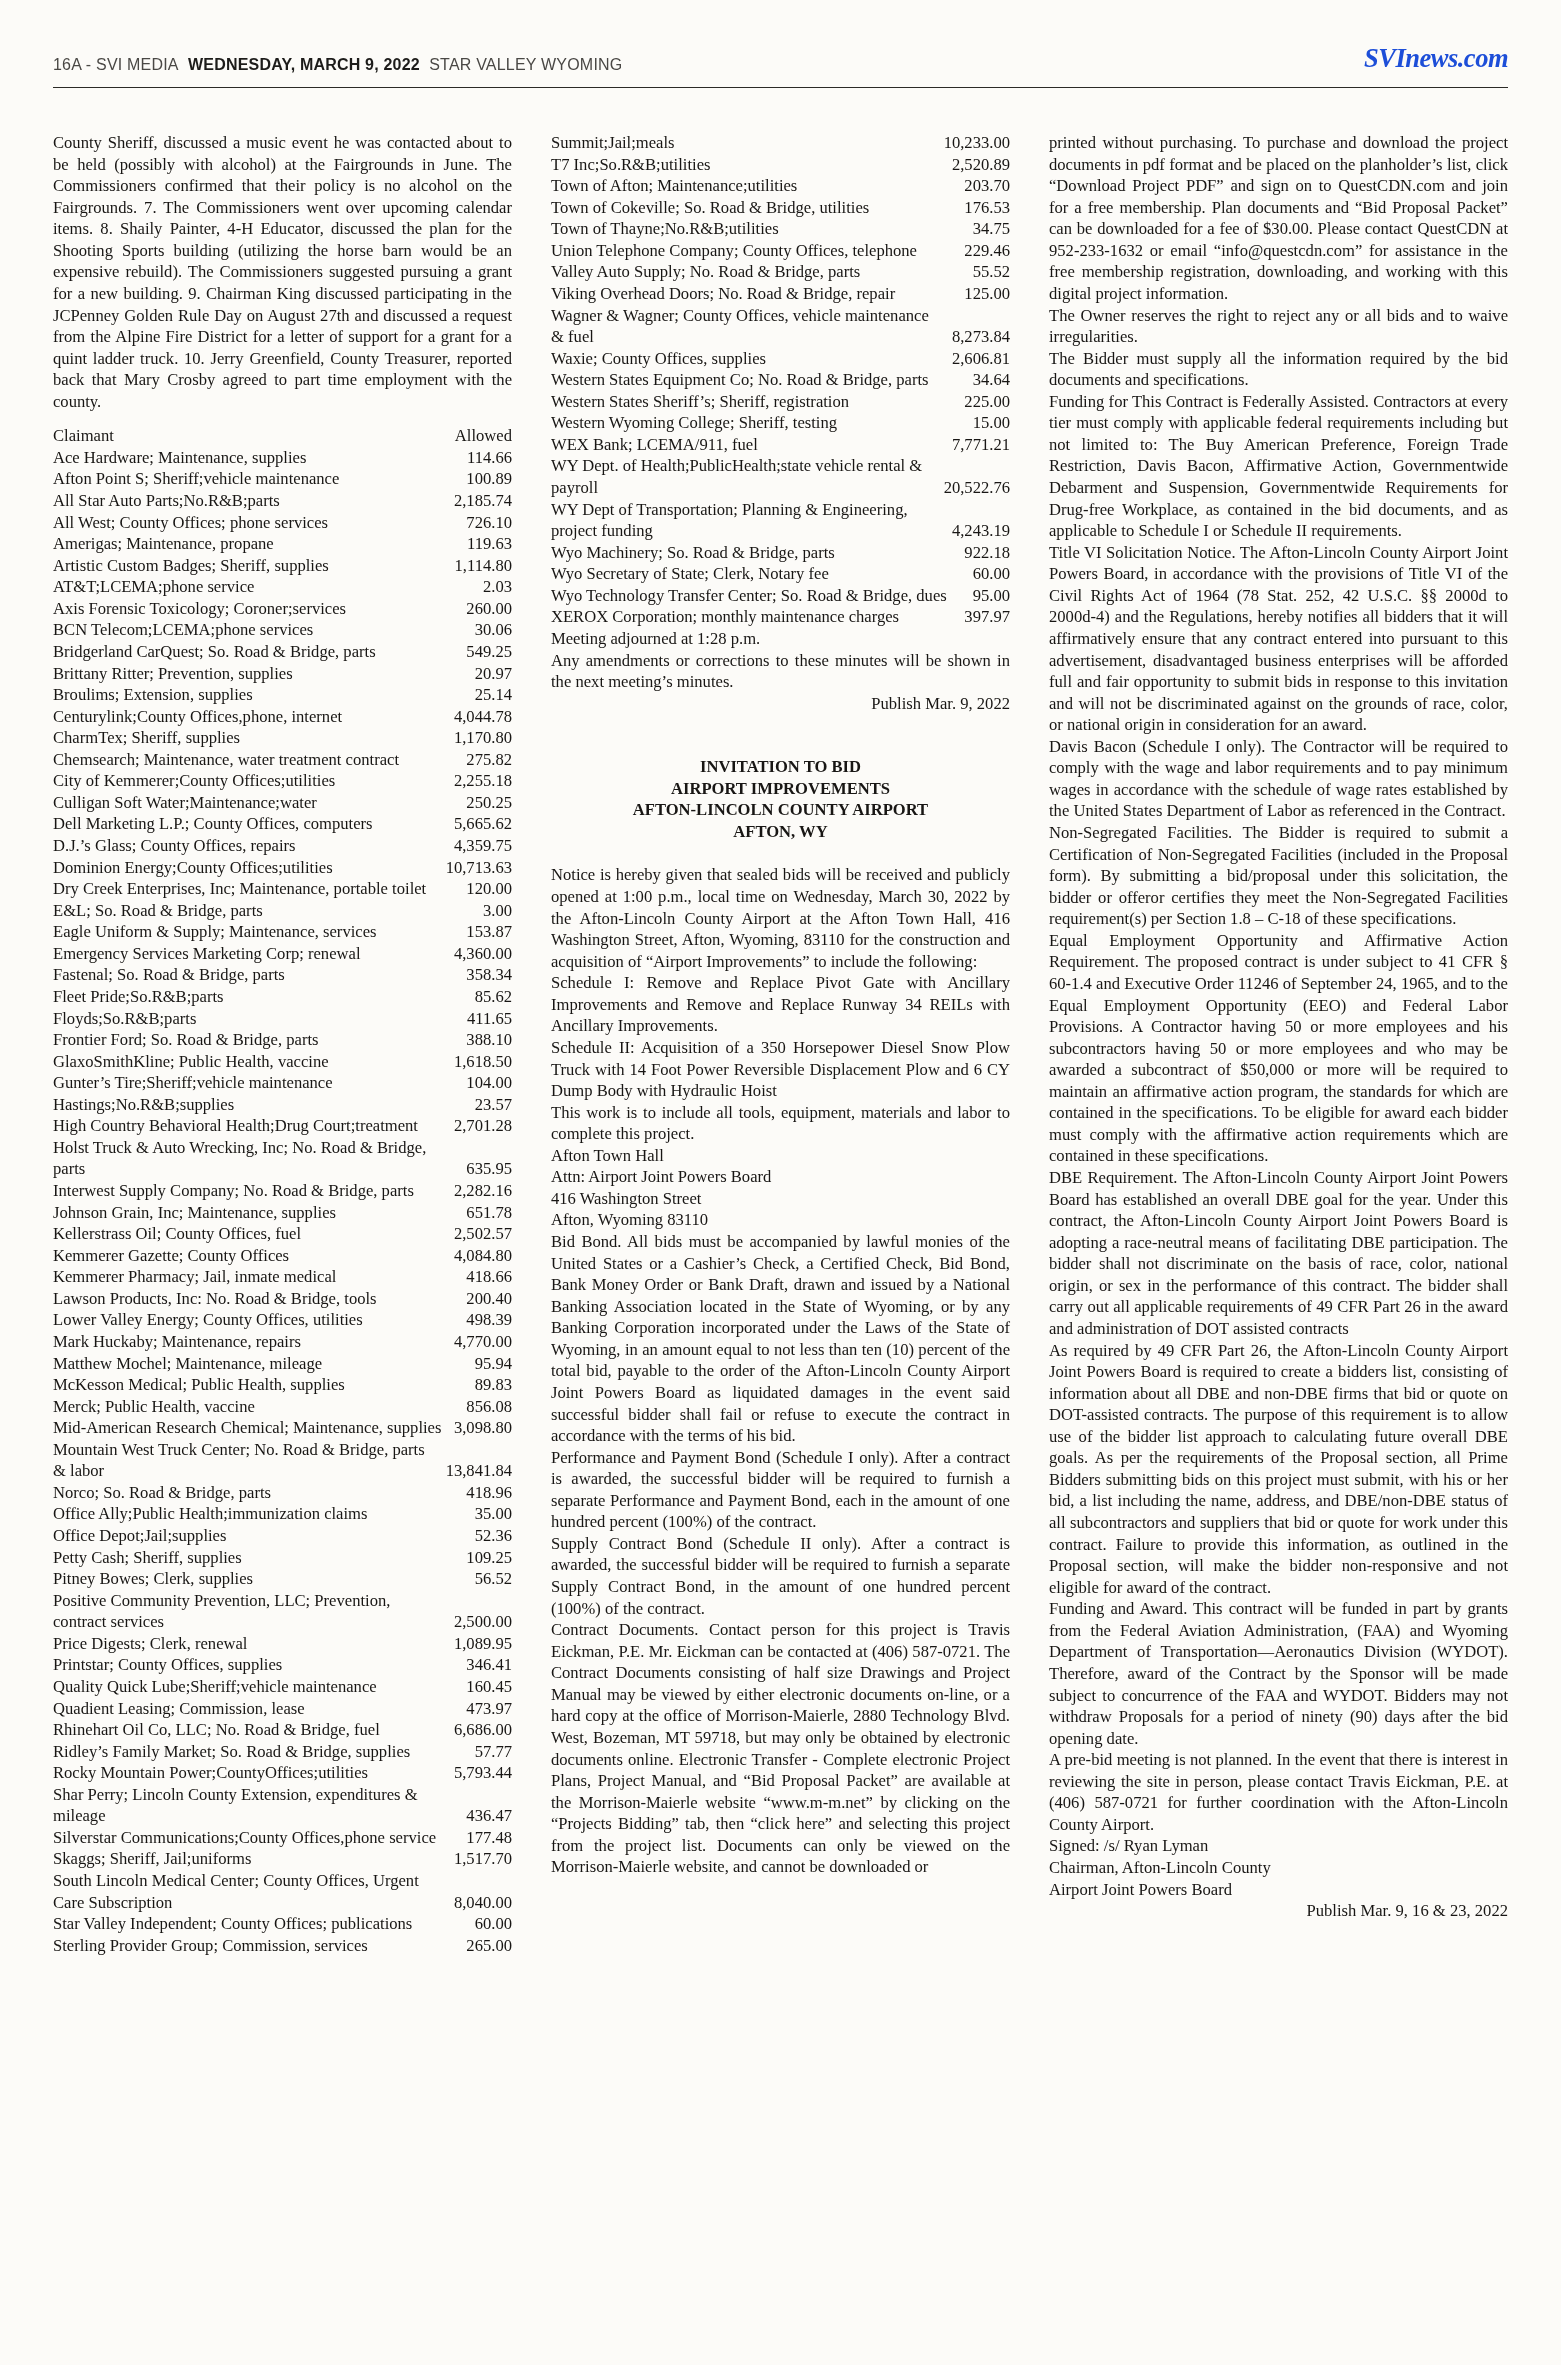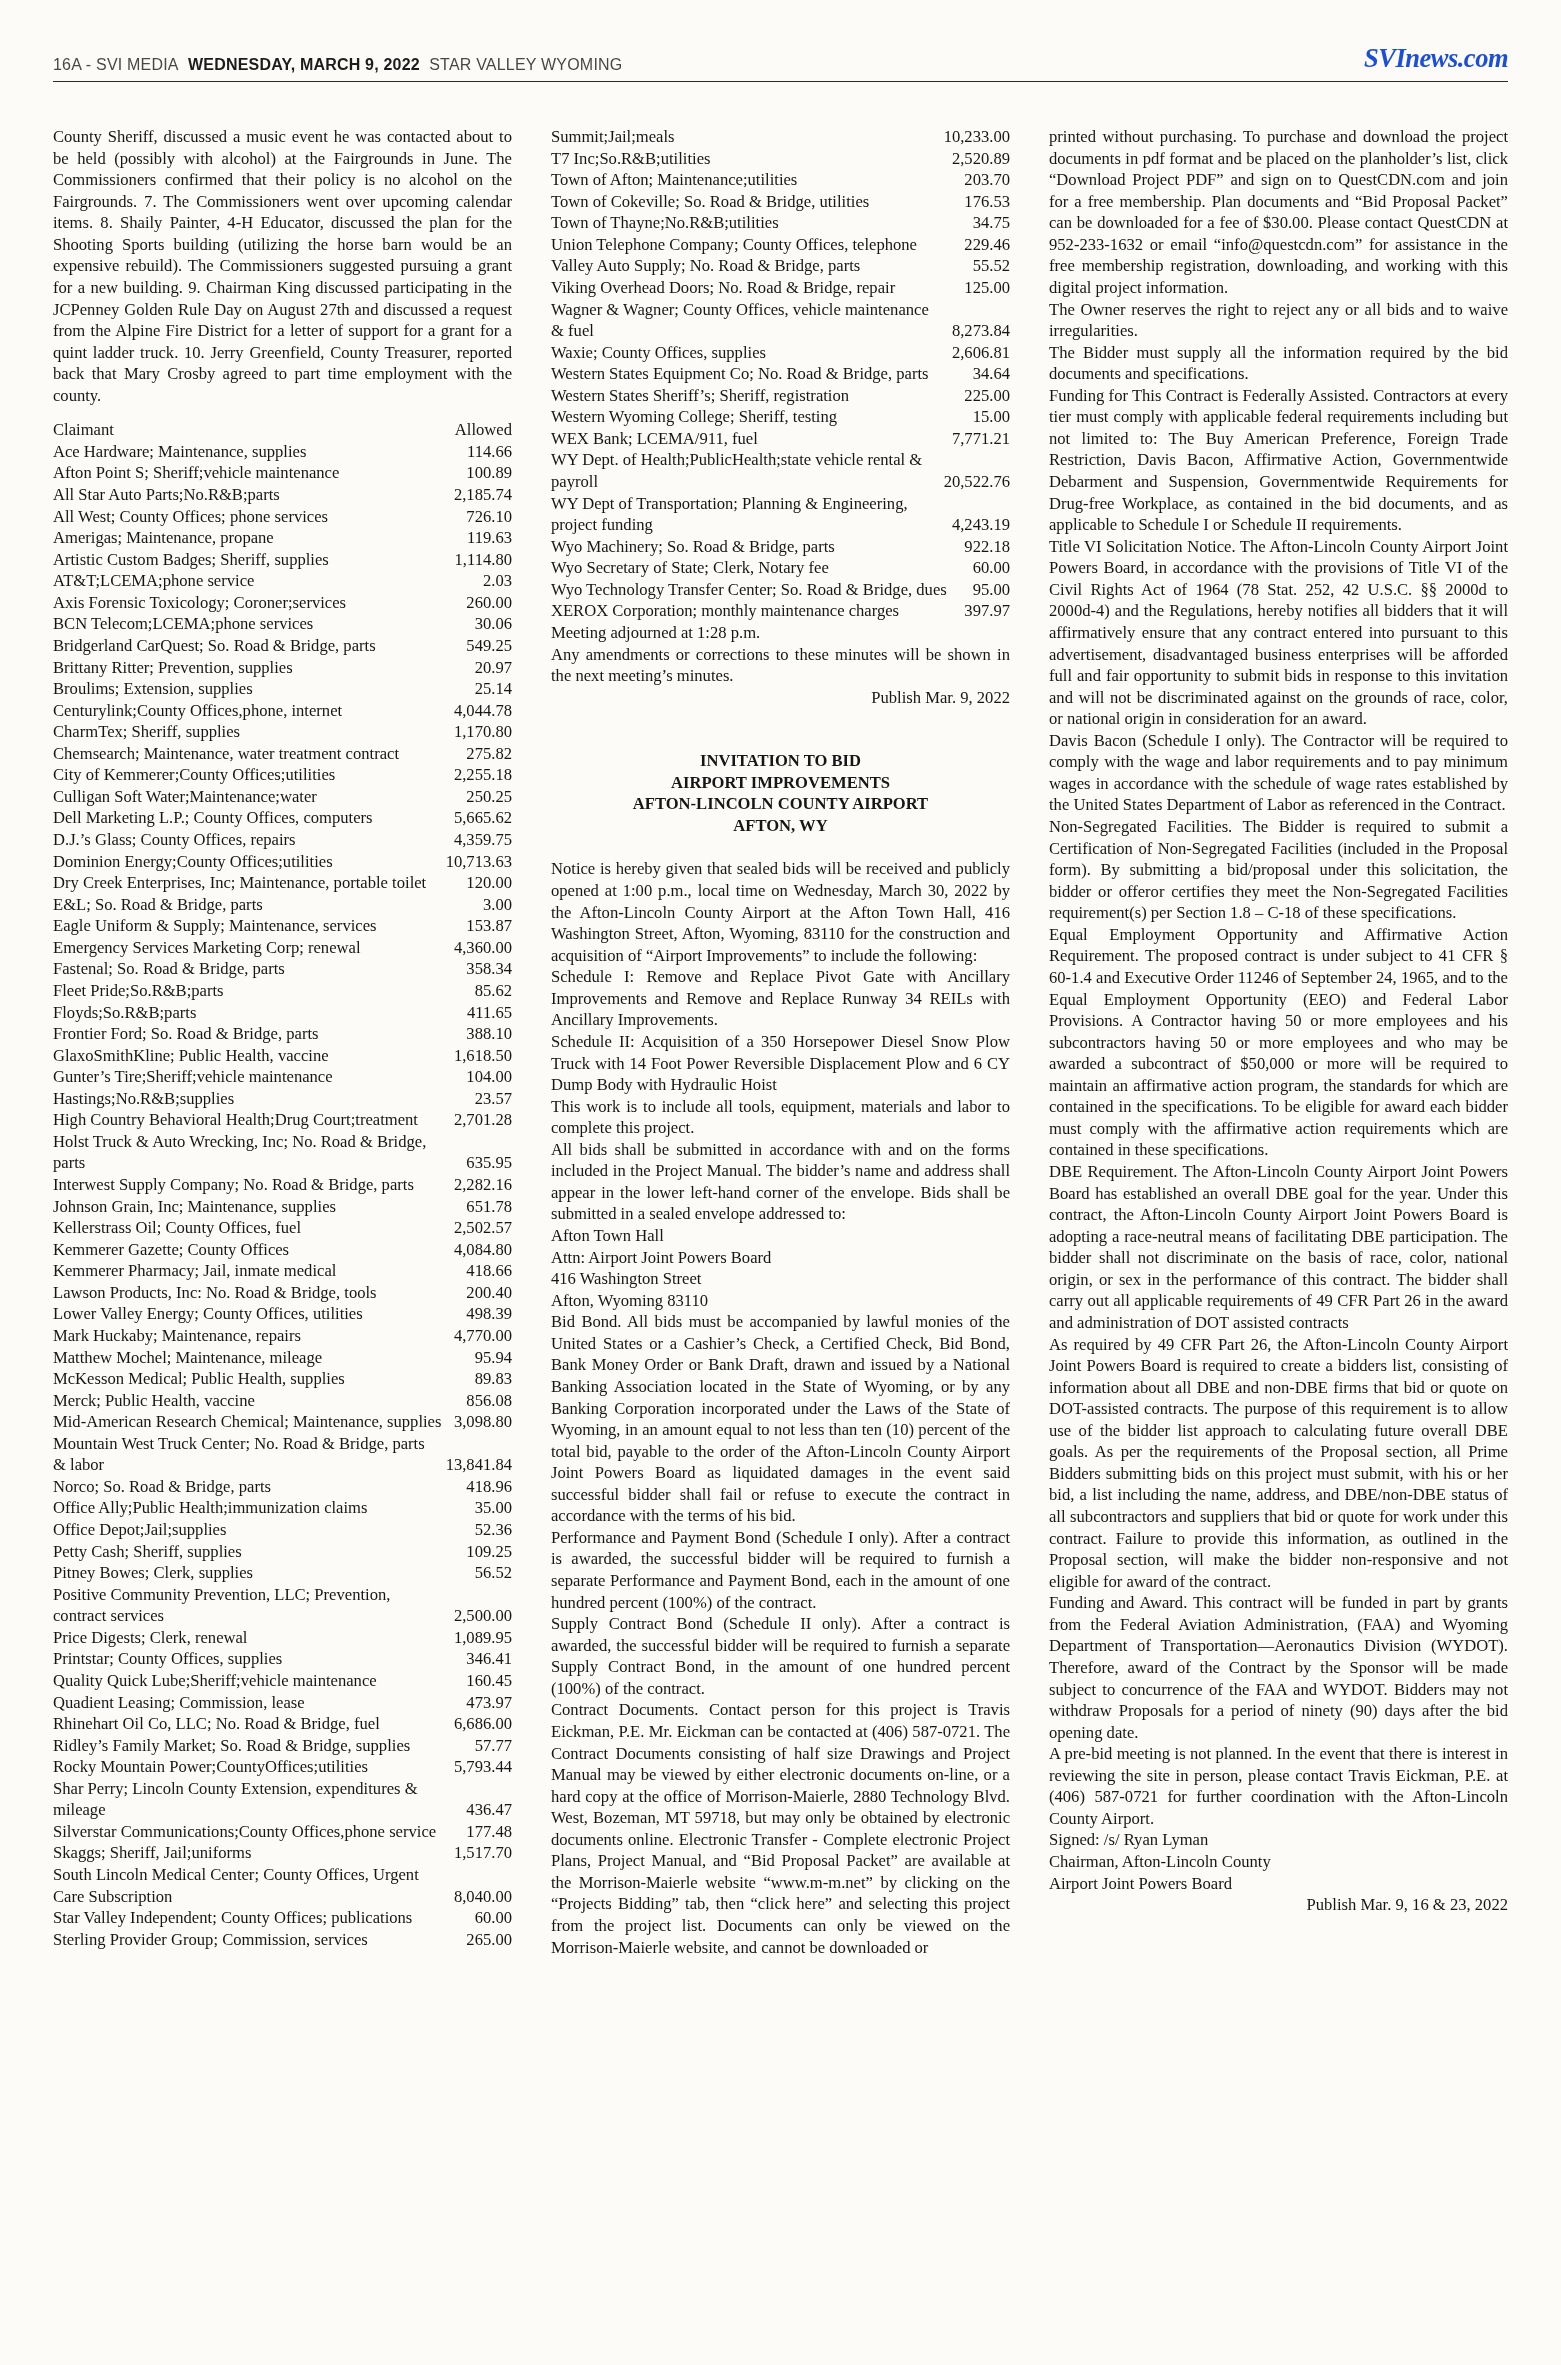--- a/index.html
+++ b/index.html
@@ -7,21 +7,21 @@
   body {
     width: 1561px; height: 2413px;
     background: #fcfbf8;
     font-family: "Liberation Serif", serif;
     color: #181614;
   }
   .page { width: 1561px; height: 2413px; padding: 43px 53px 0; overflow: hidden; }
 
   .folio {
     display: flex; justify-content: space-between; align-items: flex-end;
-    border-bottom: 1.9px solid #2b2a27; padding-bottom: 7px;
+    border-bottom: 1.9px solid #2b2a27; padding-bottom: 13px;
   }
   .folio-left {
     font-family: "Liberation Sans", sans-serif;
     font-size: 16px; color: #4a4845; letter-spacing: 0.2px;
   }
   .folio-left span { margin-right: 4.7px; }
   .folio-date { font-weight: bold; color: #1d1c1a; }
   .masthead {
     font-family: "Liberation Serif", serif;
     font-size: 26.5px; font-weight: bold; font-style: italic; color: #1d4ed8;
@@ -420,21 +420,20 @@
       <div class="bid-block">
         <p class="bid-line">INVITATION TO BID</p>
           <p class="bid-line">AIRPORT IMPROVEMENTS</p>
           <p class="bid-line">AFTON-LINCOLN COUNTY AIRPORT</p>
           <p class="bid-line">AFTON, WY</p>
       </div>
       <p class="para">Notice is hereby given that sealed bids will be received and publicly opened at 1:00 p.m., local time on Wednesday, March 30, 2022 by the Afton-Lincoln County Airport at the Afton Town Hall, 416 Washington Street, Afton, Wyoming, 83110 for the construction and acquisition of “Airport Improvements” to include the following:</p>
         <p class="para">Schedule I: Remove and Replace Pivot Gate with Ancillary Improvements and Remove and Replace Runway 34 REILs with Ancillary Improvements.</p>
         <p class="para">Schedule II: Acquisition of a 350 Horsepower Diesel Snow Plow Truck with 14 Foot Power Reversible Displacement Plow and 6 CY Dump Body with Hydraulic Hoist</p>
         <p class="para">This work is to include all tools, equipment, materials and labor to complete this project.</p>
-        <p class="para">All bids shall be submitted in accordance with and on the forms included in the Project Manual. The bidder’s name and address shall appear in the lower left-hand corner of the envelope. Bids shall be submitted in a sealed envelope addressed to:</p>
         <p class="para">Afton Town Hall</p>
         <p class="para">Attn:  Airport Joint Powers Board</p>
         <p class="para">416 Washington Street</p>
         <p class="para">Afton, Wyoming 83110</p>
         <p class="para">Bid Bond. All bids must be accompanied by lawful monies of the United States or a Cashier’s Check, a Certified Check, Bid Bond, Bank Money Order or Bank Draft, drawn and issued by a National Banking Association located in the State of Wyoming, or by any Banking Corporation incorporated under the Laws of the State of Wyoming, in an amount equal to not less than ten (10) percent of the total bid, payable to the order of the Afton-Lincoln County Airport Joint Powers Board as liquidated damages in the event said successful bidder shall fail or refuse to execute the contract in accordance with the terms of his bid.</p>
         <p class="para">Performance and Payment Bond (Schedule I only). After a contract is awarded, the successful bidder will be required to furnish a separate Performance and Payment Bond, each in the amount of one hundred percent (100%) of the contract.</p>
         <p class="para">Supply Contract Bond (Schedule II only).  After a contract is awarded, the successful bidder will be required to furnish a separate Supply Contract Bond, in the amount of one hundred percent (100%) of the contract.</p>
         <p class="para">Contract Documents.  Contact person for this project is Travis Eickman, P.E.  Mr. Eickman can be contacted at (406) 587-0721.  The Contract Documents consisting of half size Drawings and Project Manual may be viewed by either electronic documents on-line, or a hard copy at the office of Morrison-Maierle, 2880 Technology Blvd. West, Bozeman, MT 59718, but may only be obtained by electronic documents online. Electronic Transfer - Complete electronic Project Plans, Project Manual, and “Bid Proposal Packet” are available at the Morrison-Maierle website “www.m-m.net” by clicking on the “Projects Bidding” tab, then “click here” and selecting this project from the project list. Documents can only be viewed on the Morrison-Maierle website, and cannot be downloaded or</p>
     </section>
 

